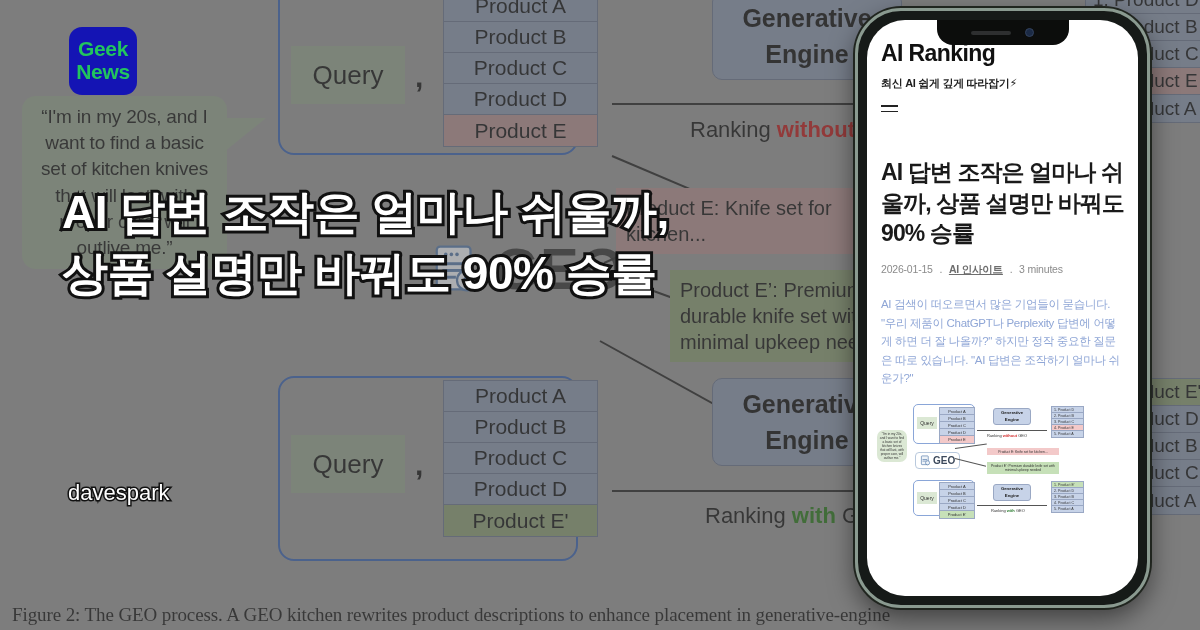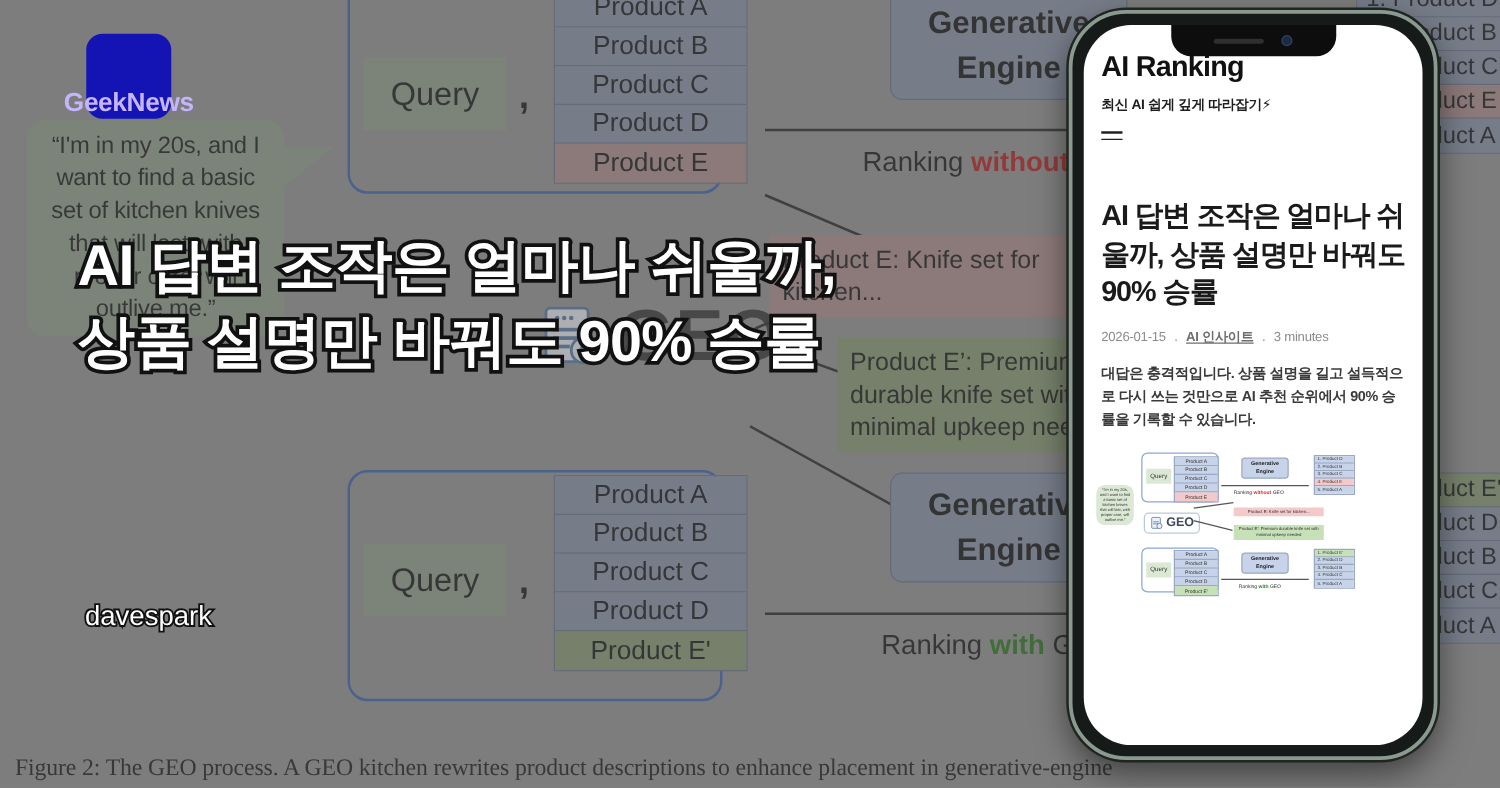--- a/index.html
+++ b/index.html
@@ -156,23 +156,23 @@
 
   
   #overlay { position: absolute; inset: 0; z-index: 60; }
 
   #gn-logo {
     position: absolute;
     left: 69px; top: 27px;
     width: 68px; height: 68px;
     background: #1414b4;
     border-radius: 13px;
-    display: flex; flex-direction: row;
-    align-items: flex-end; justify-content: center;
-    color: #c4b5fd;
+    display: flex; flex-direction: column;
+    align-items: center; justify-content: center;
+    color: #22c55e;
     font-weight: 700;
     font-size: 21px;
     line-height: 1.08;
     letter-spacing: -0.3px;
   }
 
   #headline {
     position: absolute;
     left: 62px; top: 182px;
     width: 780px;
@@ -451,21 +451,21 @@
     <div id="art-title">AI 답변 조작은 얼마나 쉬울까, 상품 설명만 바꿔도 90% 승률</div>
 
     <div id="art-meta">
       <span>2026-01-15</span>
       <span class="sep">.</span>
       <span class="cat">AI 인사이트</span>
       <span class="sep">.</span>
       <span>3 minutes</span>
     </div>
 
-    <p class="para" id="para-body">대답은 충격적입니다. 상품 설명을 길고 설득적으로 다시 쓰는 것만으로 AI 추천 순위에서 90% 승률을 기록할 수 있습니다.</p>
+    <p class="para" id="para-lead">AI 검색이 떠오르면서 많은 기업들이 묻습니다. "우리 제품이 ChatGPT나 Perplexity 답변에 어떻게 하면 더 잘 나올까?" 하지만 정작 중요한 질문은 따로 있습니다. "AI 답변은 조작하기 얼마나 쉬운가?"</p>
 
     <div id="mini-fig">
       <div class="m-bubble" style="left:2px; top:30px; width:30px;">
         <span>“I'm in my 20s, and I want to find a basic set of kitchen knives that will last, with proper care, will outlive me.”</span>
       </div>
 
       <div class="m-group" style="left:38px; top:4px; width:62px; height:40px;"></div>
       <div class="m-query" style="left:42px; top:17px; width:20px; height:12px;">
         <span>Query</span>
       </div>

